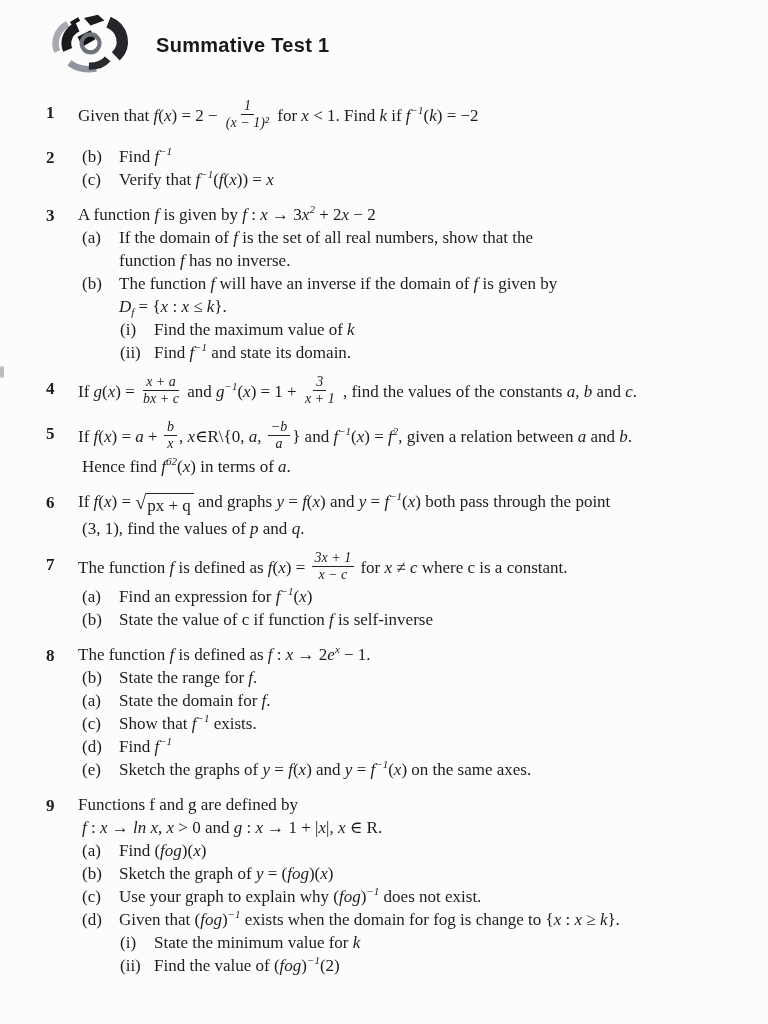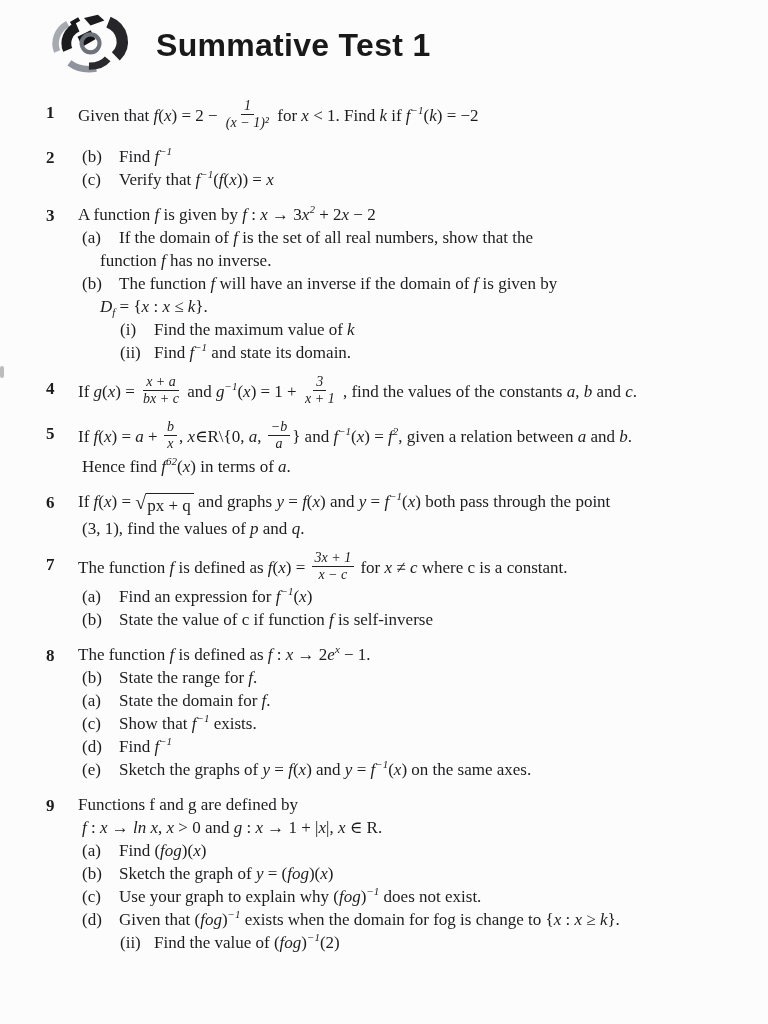--- a/index.html
+++ b/index.html
@@ -4,32 +4,32 @@
 <style>
   html,body{margin:0;padding:0;background:#ffffff;}
   .page{
     width:768px;height:1024px;background:#fcfcfc;position:relative;overflow:hidden;
     font-family:"Liberation Serif","DejaVu Serif",serif;color:#1d1d1f;
   }
   .header{display:flex;align-items:center;padding:10px 0 0 40px;height:70px;}
   .logo{width:106px;height:66px;flex:none;}
   .title{
     font-family:"Liberation Sans","DejaVu Sans",sans-serif;font-weight:bold;
-    font-size:32px;color:#191919;margin-left:10px;letter-spacing:0.3px;
+    font-size:20px;color:#191919;margin-left:10px;letter-spacing:0.3px;
   }
   .questions{padding:20px 6px 0 46px;}
   .q{display:flex;margin-bottom:12px;}
   .qnum{width:32px;flex:none;font-weight:bold;font-size:17px;line-height:23px;padding-top:1px;}
   .qbody{flex:1;min-width:0;padding-right:4px;}
   .line{font-size:17px;line-height:23px;min-height:23px;}
   .lab{display:inline-block;}
   .lvl1 .lab{width:37px;margin-left:4px;}
   .lvl2 .lab{width:34px;margin-left:42px;}
   .lvl0.cont{margin-left:4px;}
-  .lvl1.cont{margin-left:22px;}
+  .lvl1.cont{margin-left:41px;}
   .it{font-style:italic;}
   sup{font-size:11px;line-height:0;font-style:italic;vertical-align:super;}
   sub{font-size:11px;line-height:0;font-style:italic;vertical-align:sub;}
   .frac{
     display:inline-flex;flex-direction:column;align-items:center;vertical-align:middle;
     font-size:14px;line-height:1.15;font-style:italic;padding:0 2px;transform:translateY(-2px);
   }
   .frac .fn{border-bottom:1.3px solid #222;padding:0 3px;}
   .frac .fd{padding:0 2px;}
   .sqrt{display:inline-flex;vertical-align:-3px;}
@@ -144,19 +144,20 @@
       </div>
       <div class="q">
         <div class="qnum">9</div>
         <div class="qbody">
           <div class="line lvl0"><span class="tx">Functions f and g are defined by</span></div>
           <div class="line lvl0 cont"><span class="it">f</span><span class="tx"> : </span><span class="it">x</span><span class="tx"> → </span><span class="it">ln x</span><span class="tx">, </span><span class="it">x</span><span class="tx"> &gt; 0 and </span><span class="it">g</span><span class="tx"> : </span><span class="it">x</span><span class="tx"> → 1 + |</span><span class="it">x</span><span class="tx">|, </span><span class="it">x</span><span class="tx"> ∈ R.</span></div>
           <div class="line lvl1"><span class="lab">(a)</span><span class="tx">Find (</span><span class="it">fog</span><span class="tx">)(</span><span class="it">x</span><span class="tx">)</span></div>
           <div class="line lvl1"><span class="lab">(b)</span><span class="tx">Sketch the graph of </span><span class="it">y</span><span class="tx"> = (</span><span class="it">fog</span><span class="tx">)(</span><span class="it">x</span><span class="tx">)</span></div>
           <div class="line lvl1"><span class="lab">(c)</span><span class="tx">Use your graph to explain why (</span><span class="it">fog</span><span class="tx">)</span><sup>−1</sup><span class="tx"> does not exist.</span></div>
           <div class="line lvl1"><span class="lab">(d)</span><span class="tx">Given that (</span><span class="it">fog</span><span class="tx">)</span><sup>−1</sup><span class="tx"> exists when the domain for fog is change to {</span><span class="it">x</span><span class="tx"> : </span><span class="it">x</span><span class="tx"> ≥ </span><span class="it">k</span><span class="tx">}.</span></div>
+          <div class="line lvl2"><span class="lab">(i)</span><span class="tx">State the minimum value for </span><span class="it">k</span></div>
           <div class="line lvl2"><span class="lab">(ii)</span><span class="tx">Find the value of (</span><span class="it">fog</span><span class="tx">)</span><sup>−1</sup><span class="tx">(2)</span></div>
         </div>
       </div>
     </div>
 
   <div class="scan-mark"></div>
 </div>
 
 </body></html>

